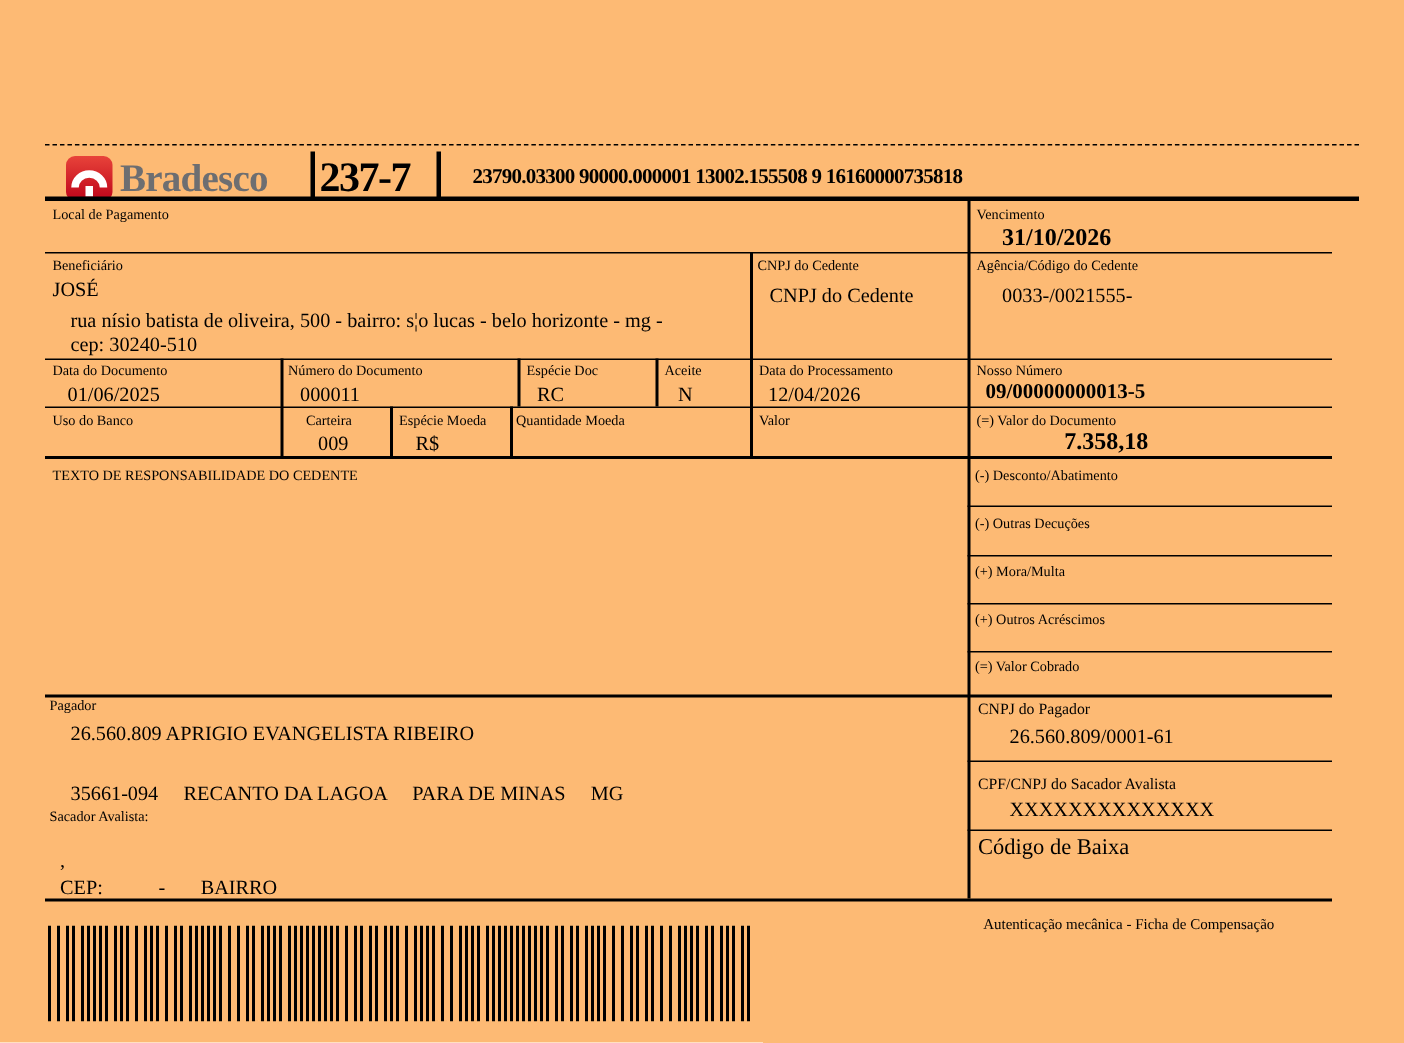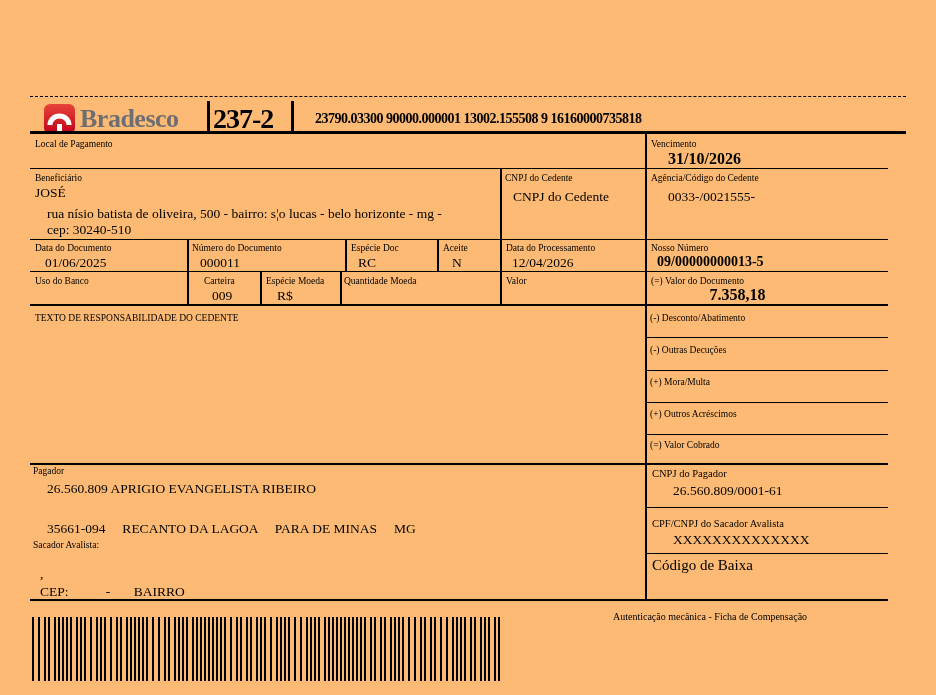--- a/index.html
+++ b/index.html
@@ -29,39 +29,39 @@
     font-weight:700; letter-spacing:-1px; white-space:nowrap;
   }
   .digitable {
     position:absolute; left:315px; top:107px; font-size:14px; line-height:24px;
     font-weight:700; letter-spacing:-0.5px; white-space:pre;
   }
   .hdr-div { position:absolute; width:3px; background:#000; top:101px; height:33px; }
   .thickline { position:absolute; left:30px; top:131px; width:876px; height:3px; background:#000; }
   .barcode { position:absolute; left:32px; top:617px; }
   .barcode rect { fill:#000; }
-  .footer-note { position:absolute; left:613px; top:611px; width:245px; text-align:left;
+  .footer-note { position:absolute; left:630px; top:611px; width:245px; text-align:center;
     font-size:10px; line-height:12px; white-space:nowrap; }
 </style>
 </head>
 <body>
 
 <div id="page">
 
   <div class="cutline"></div>
 
   <div class="logo-box">
     <svg width="31" height="30" viewBox="0 0 31 30">
       <path d="M6 21 A 9.5 9 0 0 1 25 21" fill="none" stroke="#ffffff" stroke-width="5"></path>
       <rect x="13" y="20" width="5" height="7" fill="#ffffff"></rect>
     </svg>
   </div>
   <div class="bank-name">Bradesco</div>
   <div class="hdr-div" style="left:207px"></div>
-  <div class="bank-code">237-2</div>
+  <div class="bank-code">237-7</div>
   <div class="hdr-div" style="left:291px"></div>
   <div class="digitable">23790.03300 90000.000001 13002.155508 9 16160000735818</div>
   <div class="thickline"></div>
 
   <div class="hline" style="left:30px;top:168px;width:858px"></div>
   <div class="hline" style="left:30px;top:239px;width:858px"></div>
   <div class="hline" style="left:30px;top:271px;width:858px"></div>
   <div class="hline2" style="left:30px;top:304px;width:858px"></div>
   <div class="hline" style="left:645px;top:337px;width:243px"></div>
   <div class="hline" style="left:645px;top:370px;width:243px"></div>

